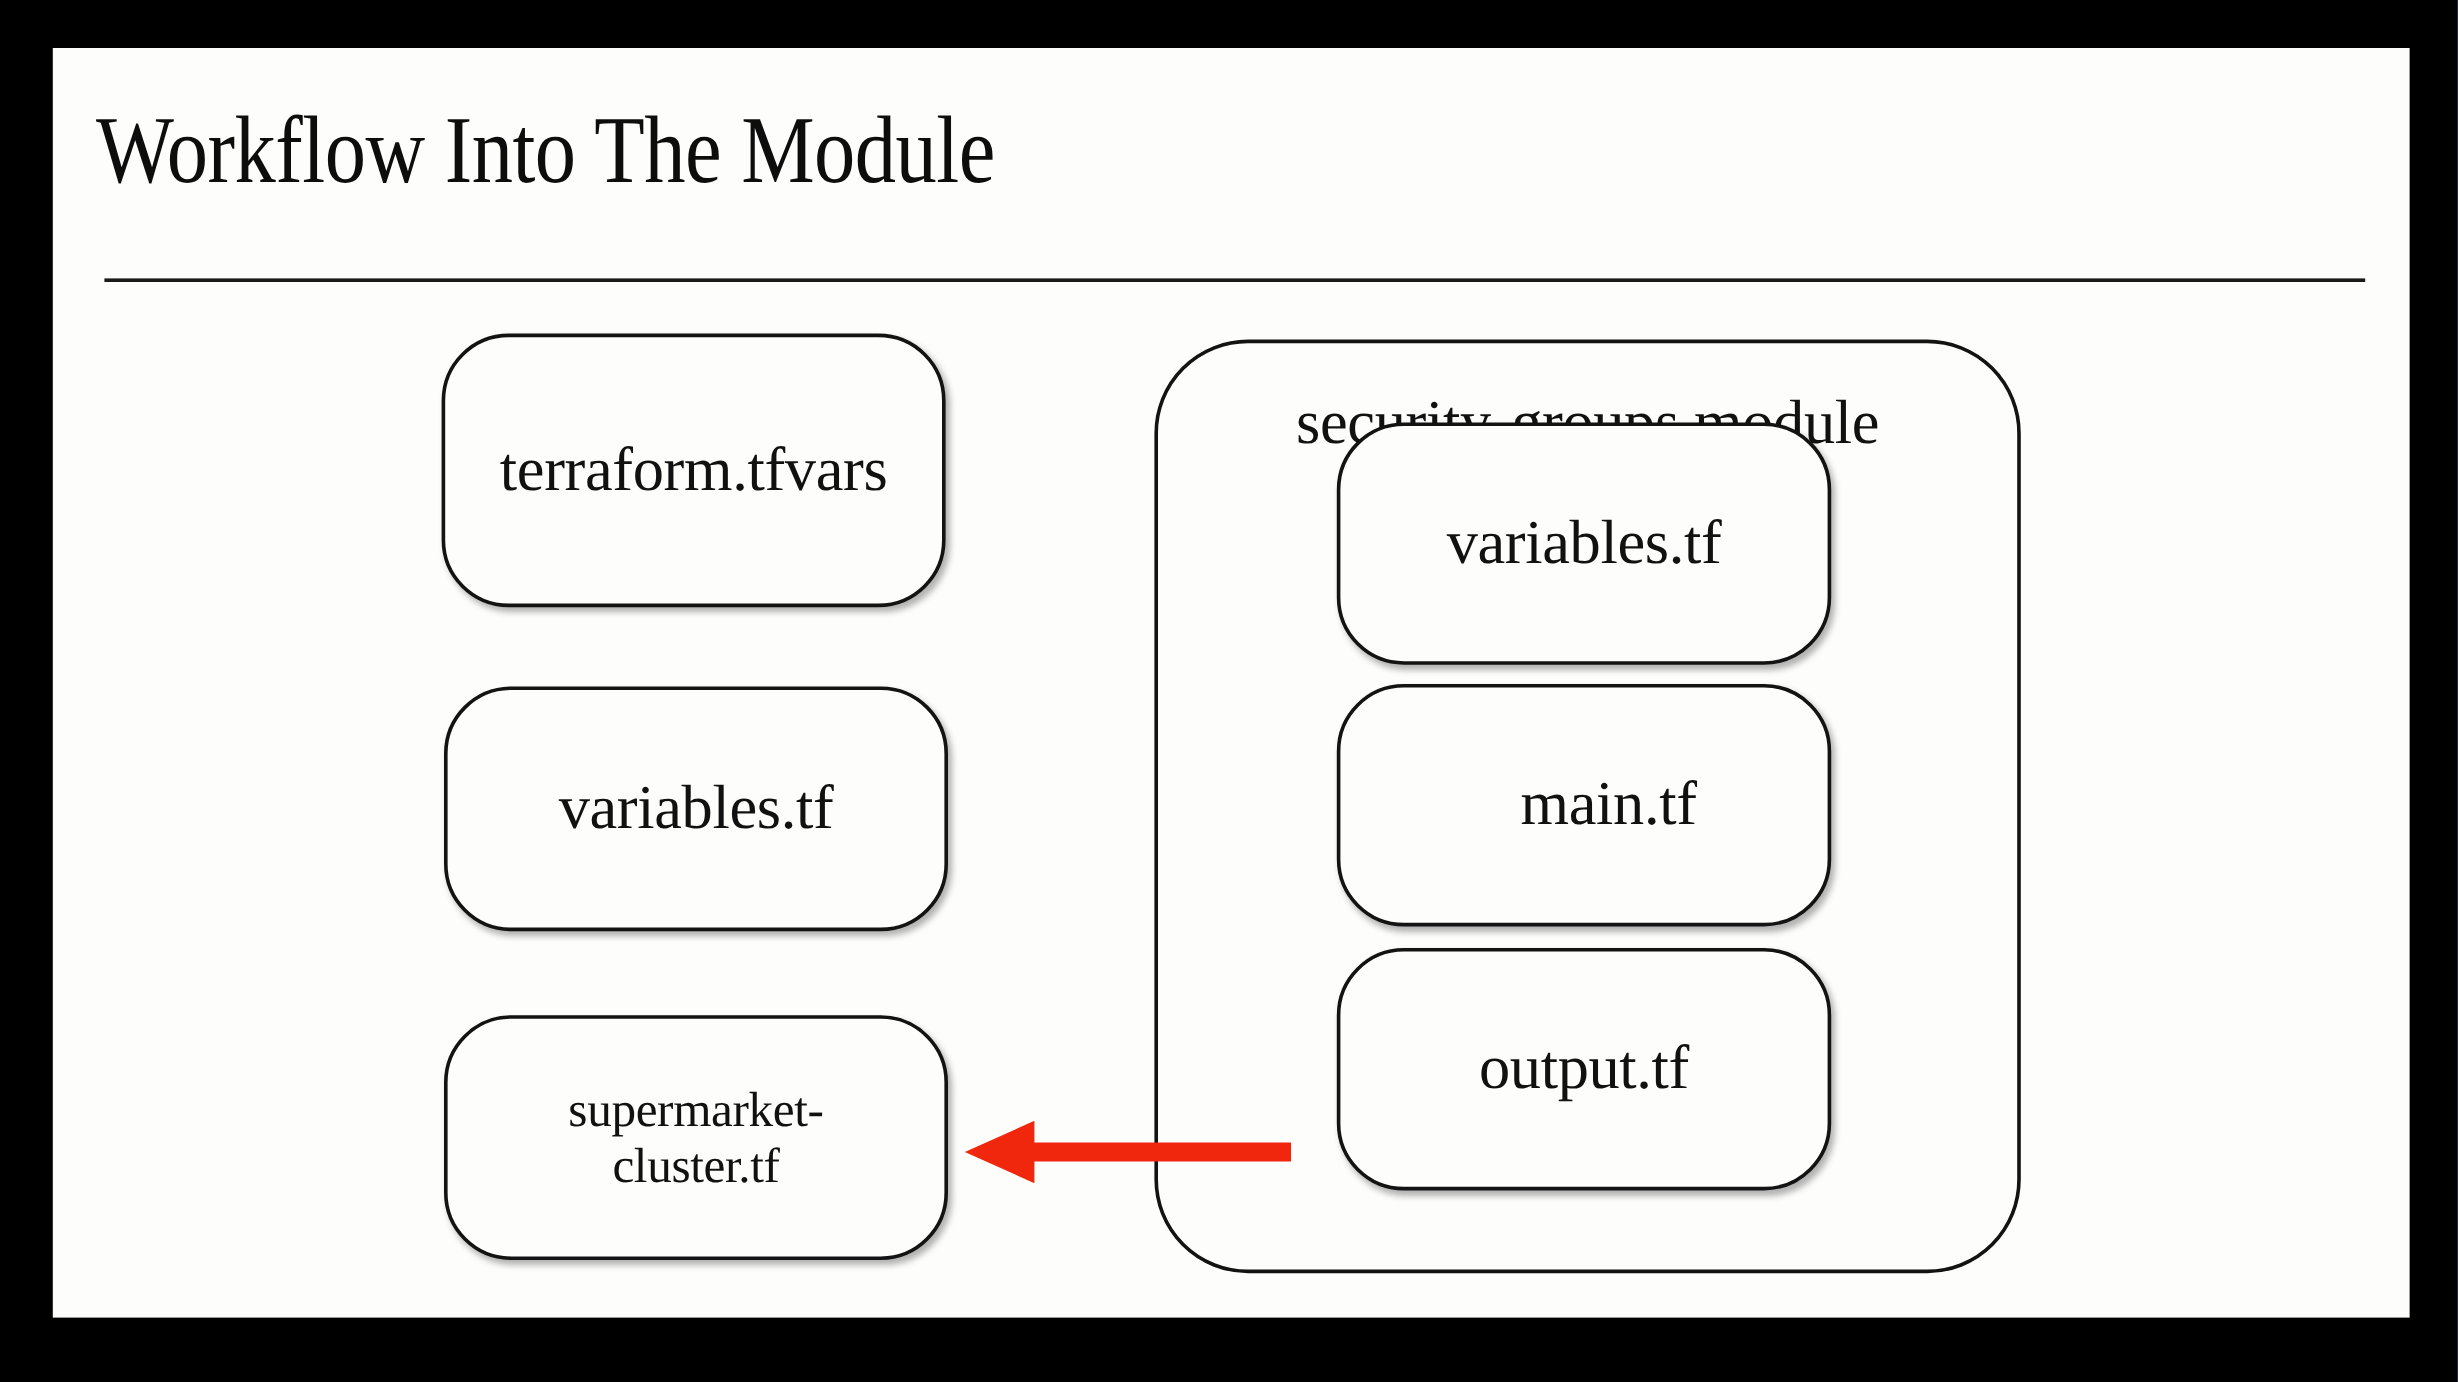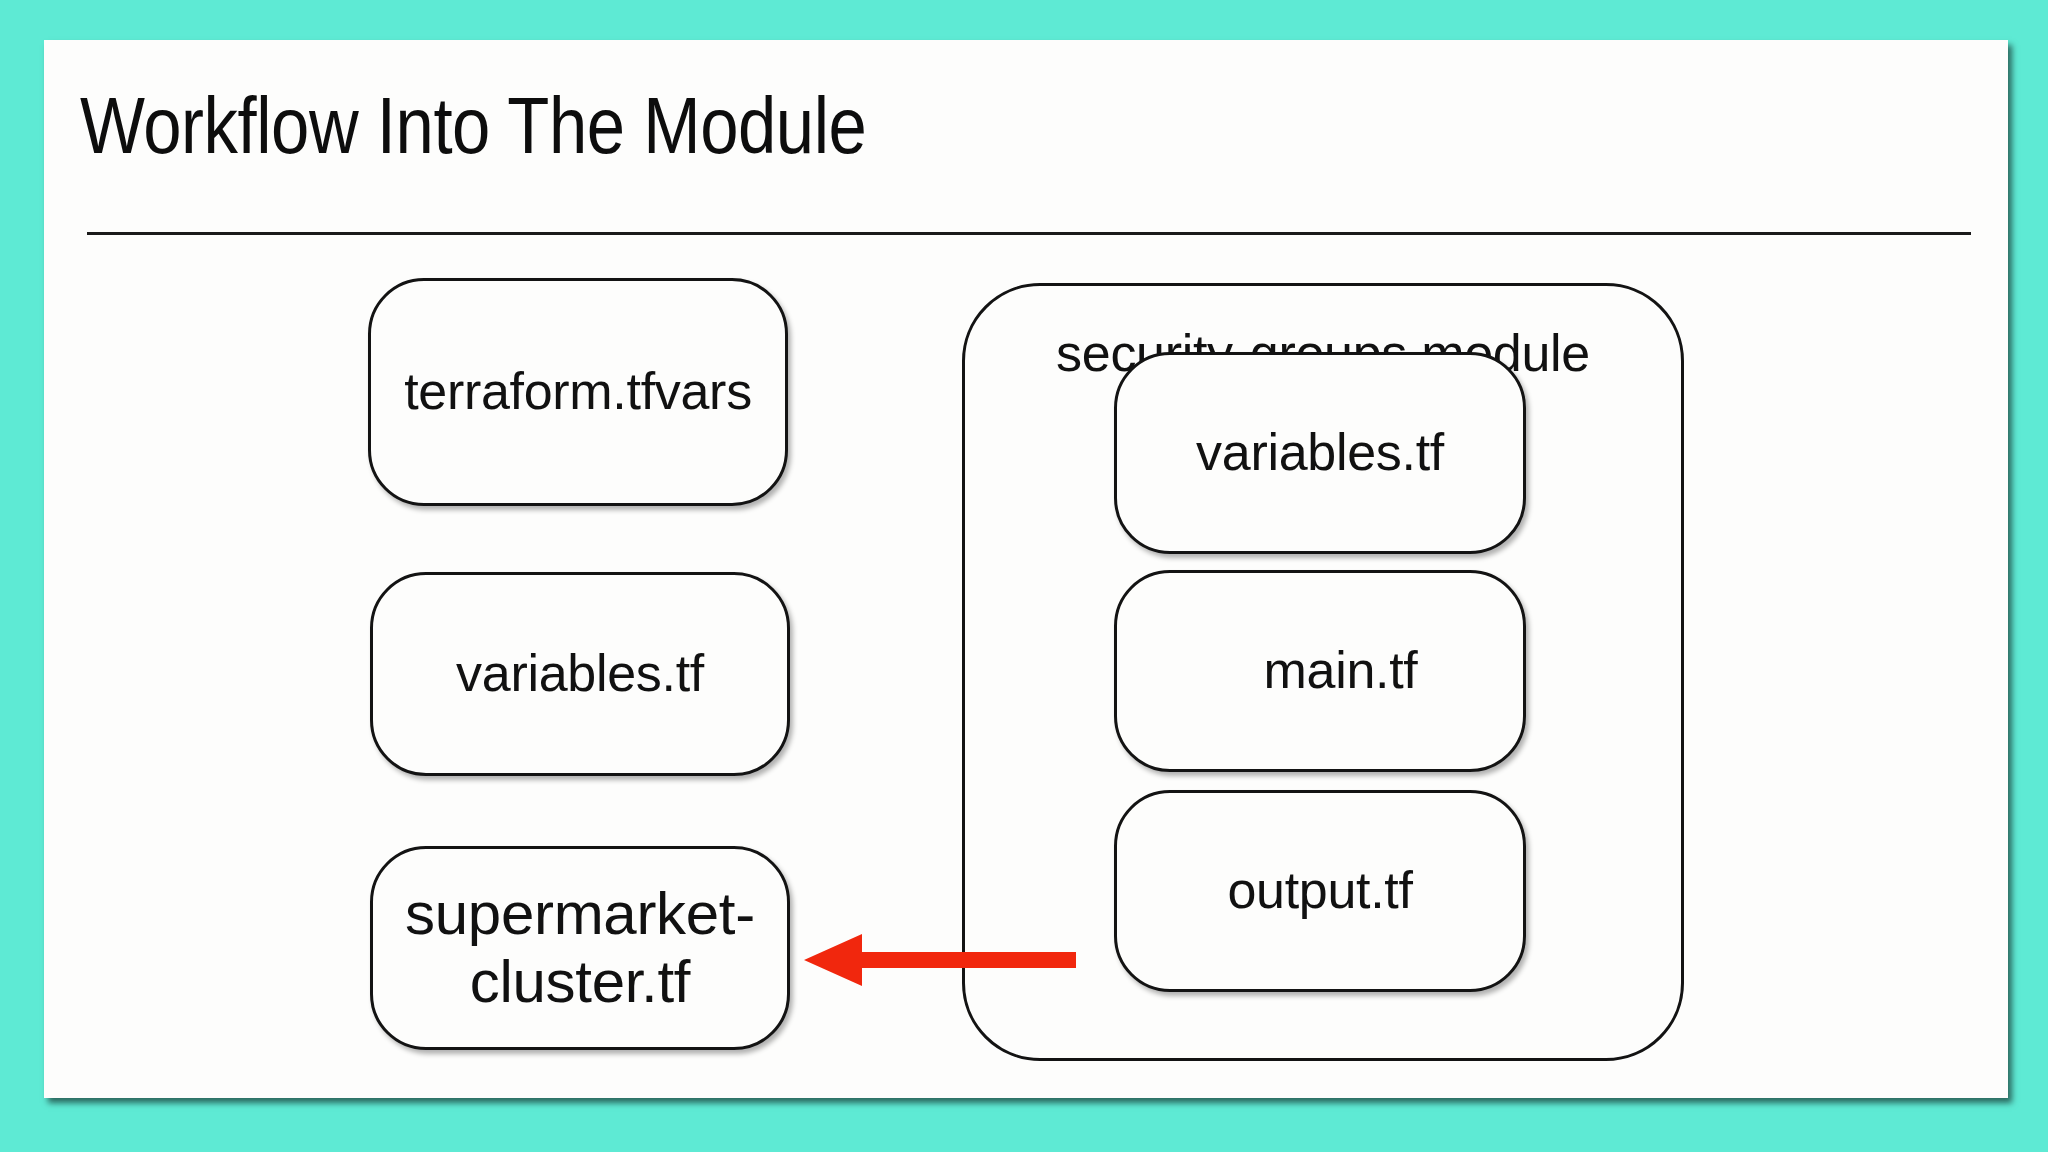--- a/index.html
+++ b/index.html
@@ -4,23 +4,23 @@
 <style>
   html, body {
     margin: 0;
     padding: 0;
     background: #0a2352;
   }
   #slide {
     position: relative;
     width: 2048px;
     height: 1152px;
-    background: #5eead4;
+    background: #000000;
     overflow: hidden;
-    font-family: Liberation Sans, sans-serif;
+    font-family: Liberation Serif, serif;
   }
   
   #card {
     position: absolute;
     left: 44px;
     top: 40px;
     width: 1964px;
     height: 1058px;
     background: #fdfdfc;
     box-shadow: 4px 5px 6px rgba(0,0,0,0.55);
@@ -69,21 +69,21 @@
     color: #111;
     font-weight: 300;
     font-size: 52px;
     line-height: 1.14;
     letter-spacing: -0.3px;
   }
   
   #node-tfvars      { left: 324px;  top: 238px; width: 420px; height: 228px; }
   #node-variables-l { left: 326px;  top: 532px; width: 420px; height: 204px; }
   #node-supermarket { left: 326px;  top: 806px; width: 420px; height: 204px;
-                      font-size: 60px; padding: 0 16px; }
+                      font-size: 41px; padding: 0 16px; }
 
   
   #module {
     position: absolute;
     left: 918px;
     top: 243px;
     width: 722px;
     height: 778px;
     box-sizing: border-box;
     background: transparent;

